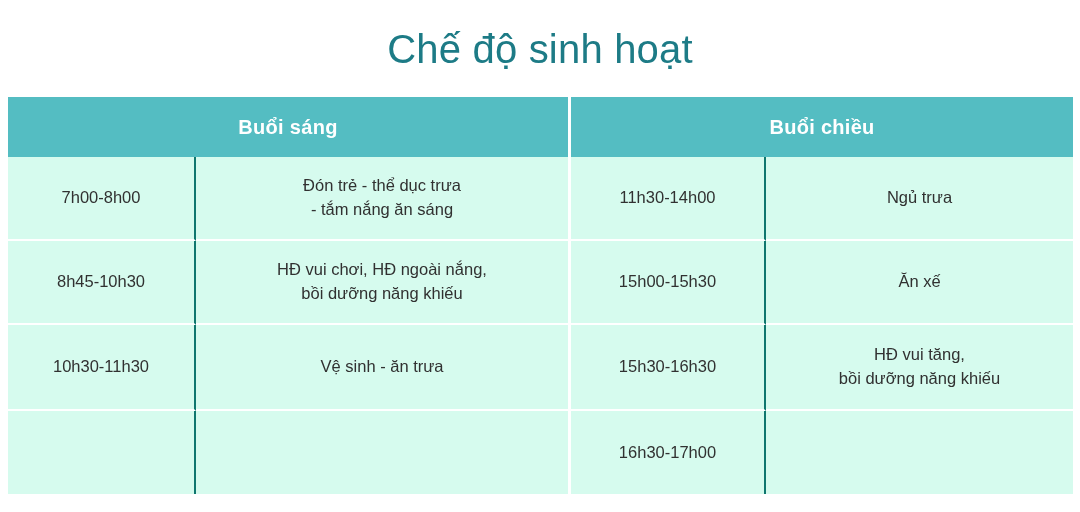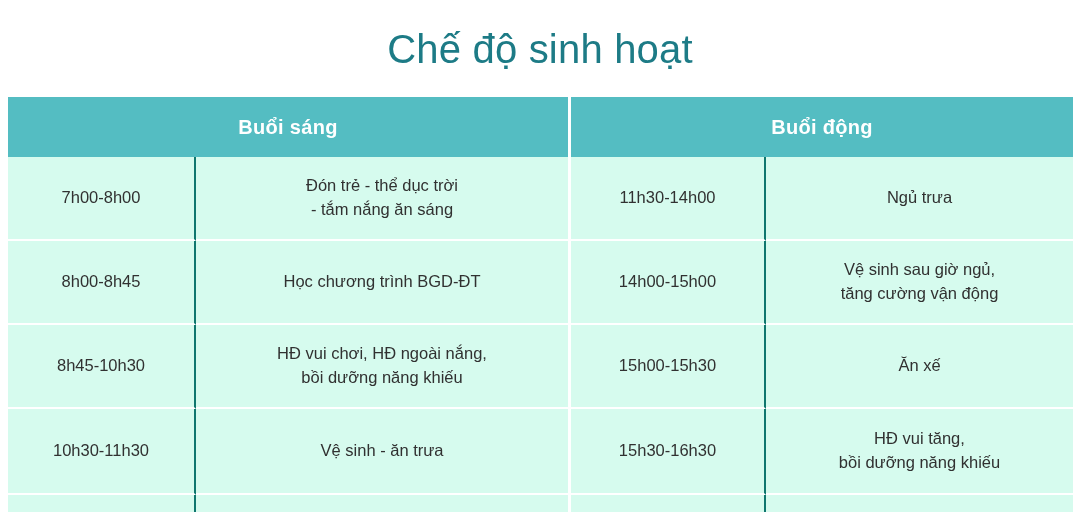--- a/index.html
+++ b/index.html
@@ -126,50 +126,38 @@
     <table class="schedule">
       <colgroup>
         <col class="c-mt">
         <col class="c-ma">
         <col class="c-at">
         <col class="c-aa">
       </colgroup>
       <thead>
         <tr>
           <th class="head-morning" colspan="2">Buổi sáng</th>
-          <th colspan="2">Buổi động</th>
+          <th colspan="2">Buổi chiều</th>
         </tr>
       </thead>
       <tbody>
 
         <tr class="r0">
           <td>7h00-8h00</td>
           <td class="sep">
-            <span class="cell-line">Đón trẻ - thể dục trời</span>
+            <span class="cell-line">Đón trẻ - thể dục trưa</span>
             <span class="cell-line">- tắm nắng ăn sáng</span>
           </td>
           <td>11h30-14h00</td>
           <td class="last-col">
             <span class="cell-line">Ngủ trưa</span>
 
           </td>
         </tr>
 
-        <tr class="r1">
-          <td>8h00-8h45</td>
-          <td class="sep">
-            <span class="cell-line">Học chương trình BGD-ĐT</span>
-
-          </td>
-          <td>14h00-15h00</td>
-          <td class="last-col">
-            <span class="cell-line">Vệ sinh sau giờ ngủ,</span>
-            <span class="cell-line">tăng cường vận động</span>
-          </td>
-        </tr>
 
         <tr class="r2">
           <td>8h45-10h30</td>
           <td class="sep">
             <span class="cell-line">HĐ vui chơi, HĐ ngoài nắng,</span>
             <span class="cell-line">bồi dưỡng năng khiếu</span>
           </td>
           <td>15h00-15h30</td>
           <td class="last-col">
             <span class="cell-line">Ăn xế</span>

